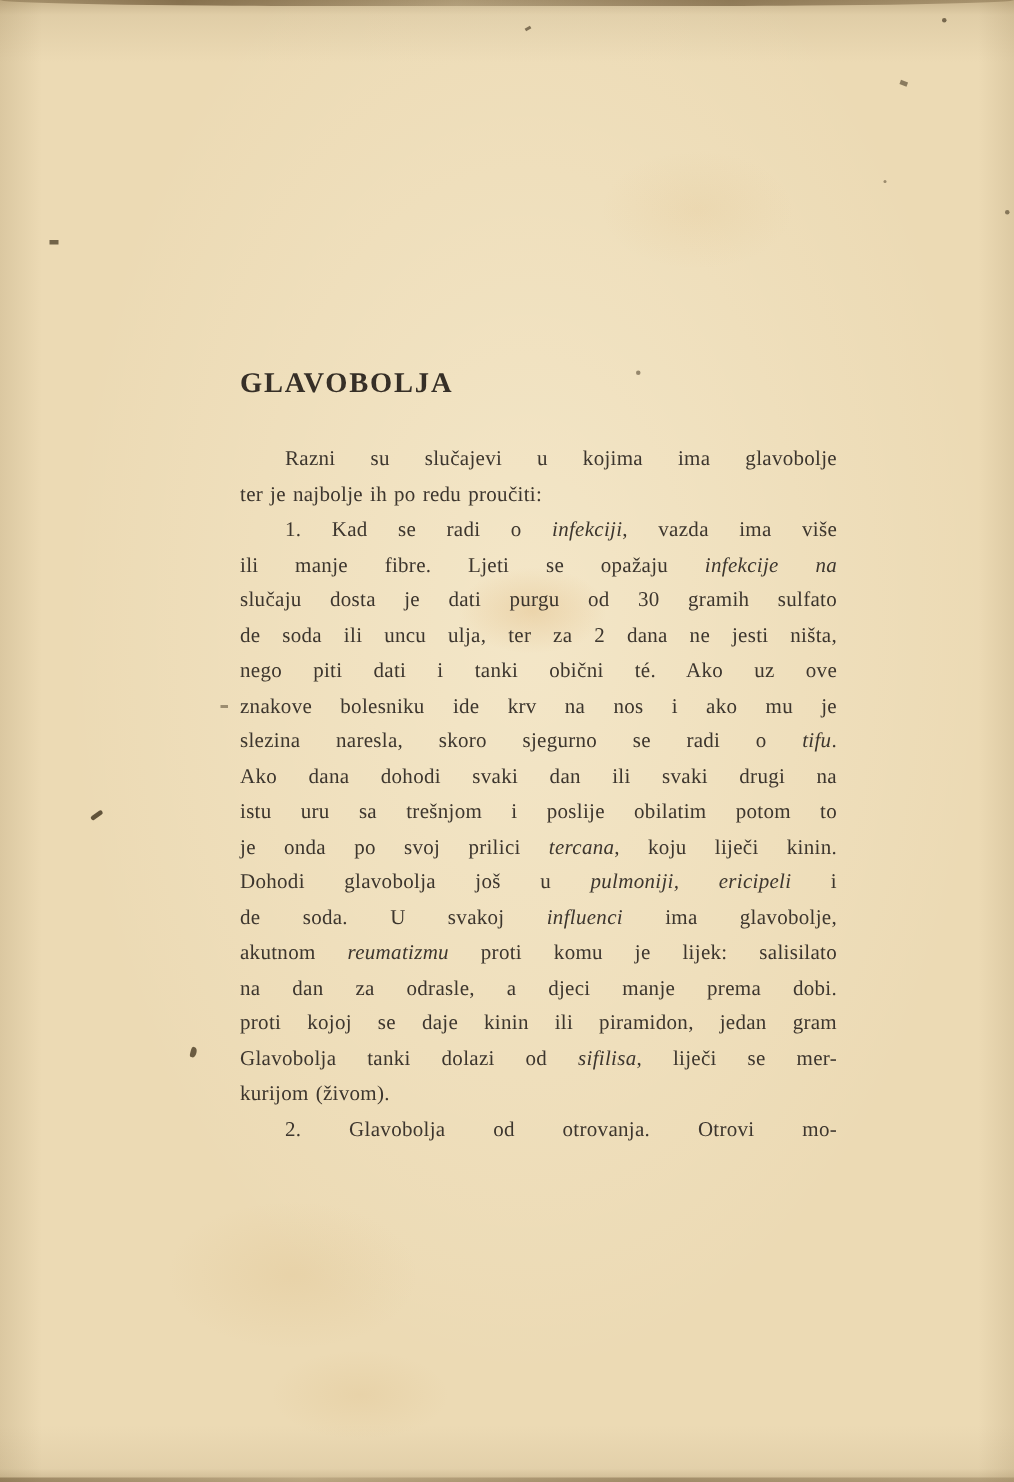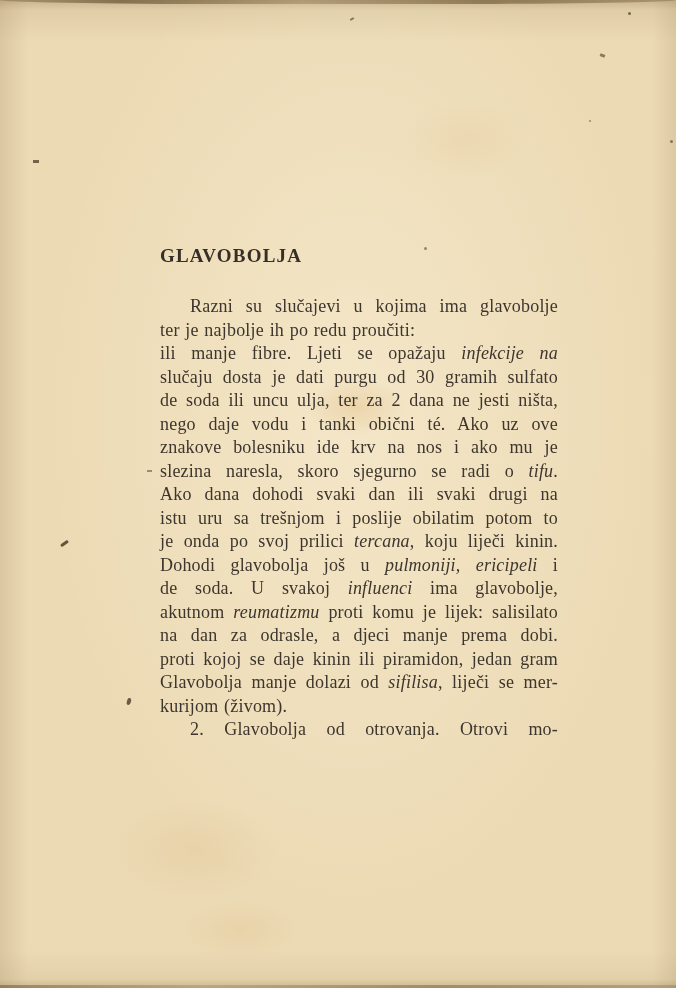--- a/index.html
+++ b/index.html
@@ -42,21 +42,21 @@
     color: #3d362e;
   }
   .heading {
     margin: 0 0 28px 0;
     font-size: 19px;
     line-height: 22px;
     font-weight: bold;
     letter-spacing: 1.2px;
     color: #362f27;
   }
-  .lines { font-size: 18px; }
+  .lines { font-size: 14px; }
   .line {
     line-height: 23.5px;
     text-align: justify;
     text-align-last: justify;
     letter-spacing: 0.2px;
     word-spacing: 1px;
   }
   .line.no-justify {
     text-align: left;
     text-align-last: left;
@@ -109,32 +109,33 @@
   <div class="speck speck-7"></div>
   <div class="speck speck-8"></div>
   <div class="speck speck-9"></div>
   <div class="speck speck-10"></div>
 
   <div class="text-block">
     <h1 class="heading">GLAVOBOLJA</h1>
     <div class="lines">
         <div class="line indent"><span class="roman">Razni su slučajevi u kojima ima glavobolje</span></div>
         <div class="line no-justify"><span class="roman">ter je najbolje ih po redu proučiti:</span></div>
+        <div class="line indent"><span class="roman">1. Kad se radi o </span><span class="italic">infekciji</span><span class="roman">, vazda ima više</span></div>
         <div class="line"><span class="roman">ili manje fibre. Ljeti se opažaju </span><span class="italic">infekcije na</span></div>
         <div class="line"><span class="roman">slučaju dosta je dati purgu od 30 gramih sulfato</span></div>
         <div class="line"><span class="roman">de soda ili uncu ulja, ter za 2 dana ne jesti ništa,</span></div>
-        <div class="line"><span class="roman">nego daje vodu i tanki obični té. Ako uz ove</span></div>
+        <div class="line"><span class="roman">nego piti dati i tanki obični té. Ako uz ove</span></div>
         <div class="line"><span class="roman">znakove bolesniku ide krv na nos i ako mu je</span></div>
         <div class="line"><span class="roman">slezina naresla, skoro sjegurno se radi o </span><span class="italic">tifu</span><span class="roman">.</span></div>
         <div class="line"><span class="roman">Ako dana dohodi svaki dan ili svaki drugi na</span></div>
         <div class="line"><span class="roman">istu uru sa trešnjom i poslije obilatim potom to</span></div>
         <div class="line"><span class="roman">je onda po svoj prilici </span><span class="italic">tercana</span><span class="roman">, koju liječi kinin.</span></div>
         <div class="line"><span class="roman">Dohodi glavobolja još u </span><span class="italic">pulmoniji, ericipeli</span><span class="roman"> i</span></div>
         <div class="line"><span class="roman">de soda. U svakoj </span><span class="italic">influenci</span><span class="roman"> ima glavobolje,</span></div>
         <div class="line"><span class="roman">akutnom </span><span class="italic">reumatizmu</span><span class="roman"> proti komu je lijek: salisilato</span></div>
         <div class="line"><span class="roman">na dan za odrasle, a djeci manje prema dobi.</span></div>
         <div class="line"><span class="roman">proti kojoj se daje kinin ili piramidon, jedan gram</span></div>
-        <div class="line"><span class="roman">Glavobolja manje dolazi od </span><span class="italic">sifilisa</span><span class="roman">, liječi se mer-</span></div>
+        <div class="line"><span class="roman">Glavobolja tanki dolazi od </span><span class="italic">sifilisa</span><span class="roman">, liječi se mer-</span></div>
         <div class="line no-justify"><span class="roman">kurijom (živom).</span></div>
         <div class="line indent"><span class="roman">2. Glavobolja od otrovanja. Otrovi mo-</span></div>
       </div>
   </div>
 </div>
 
 </body></html>

